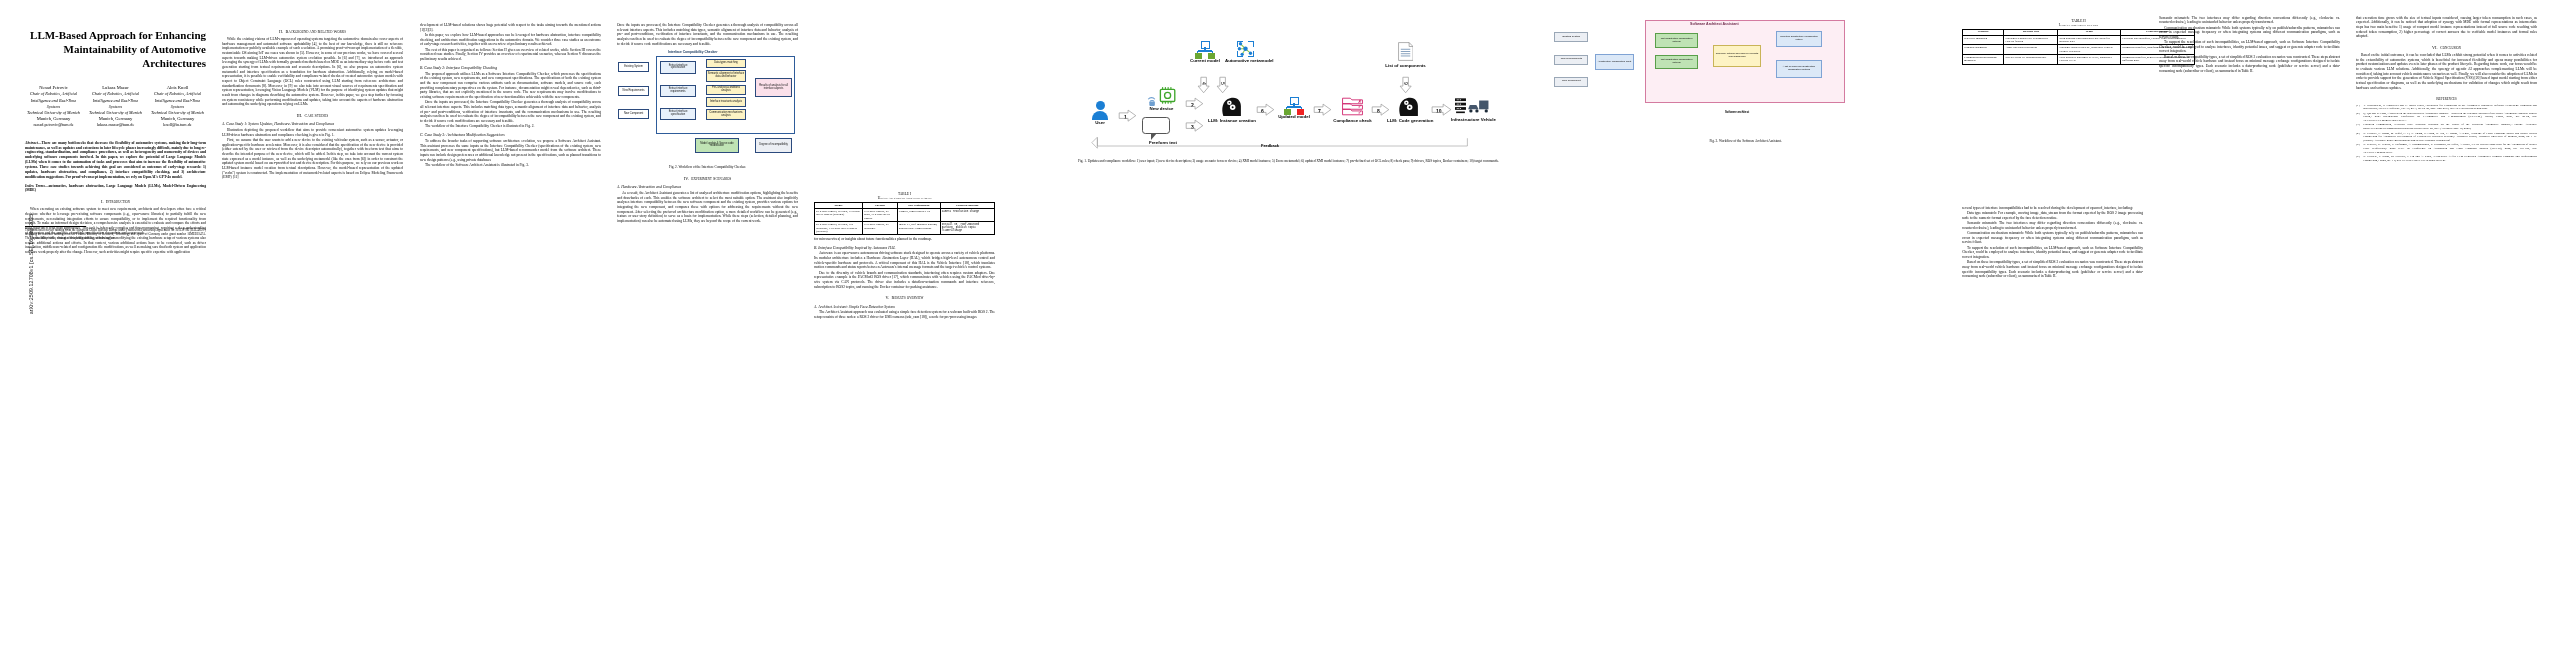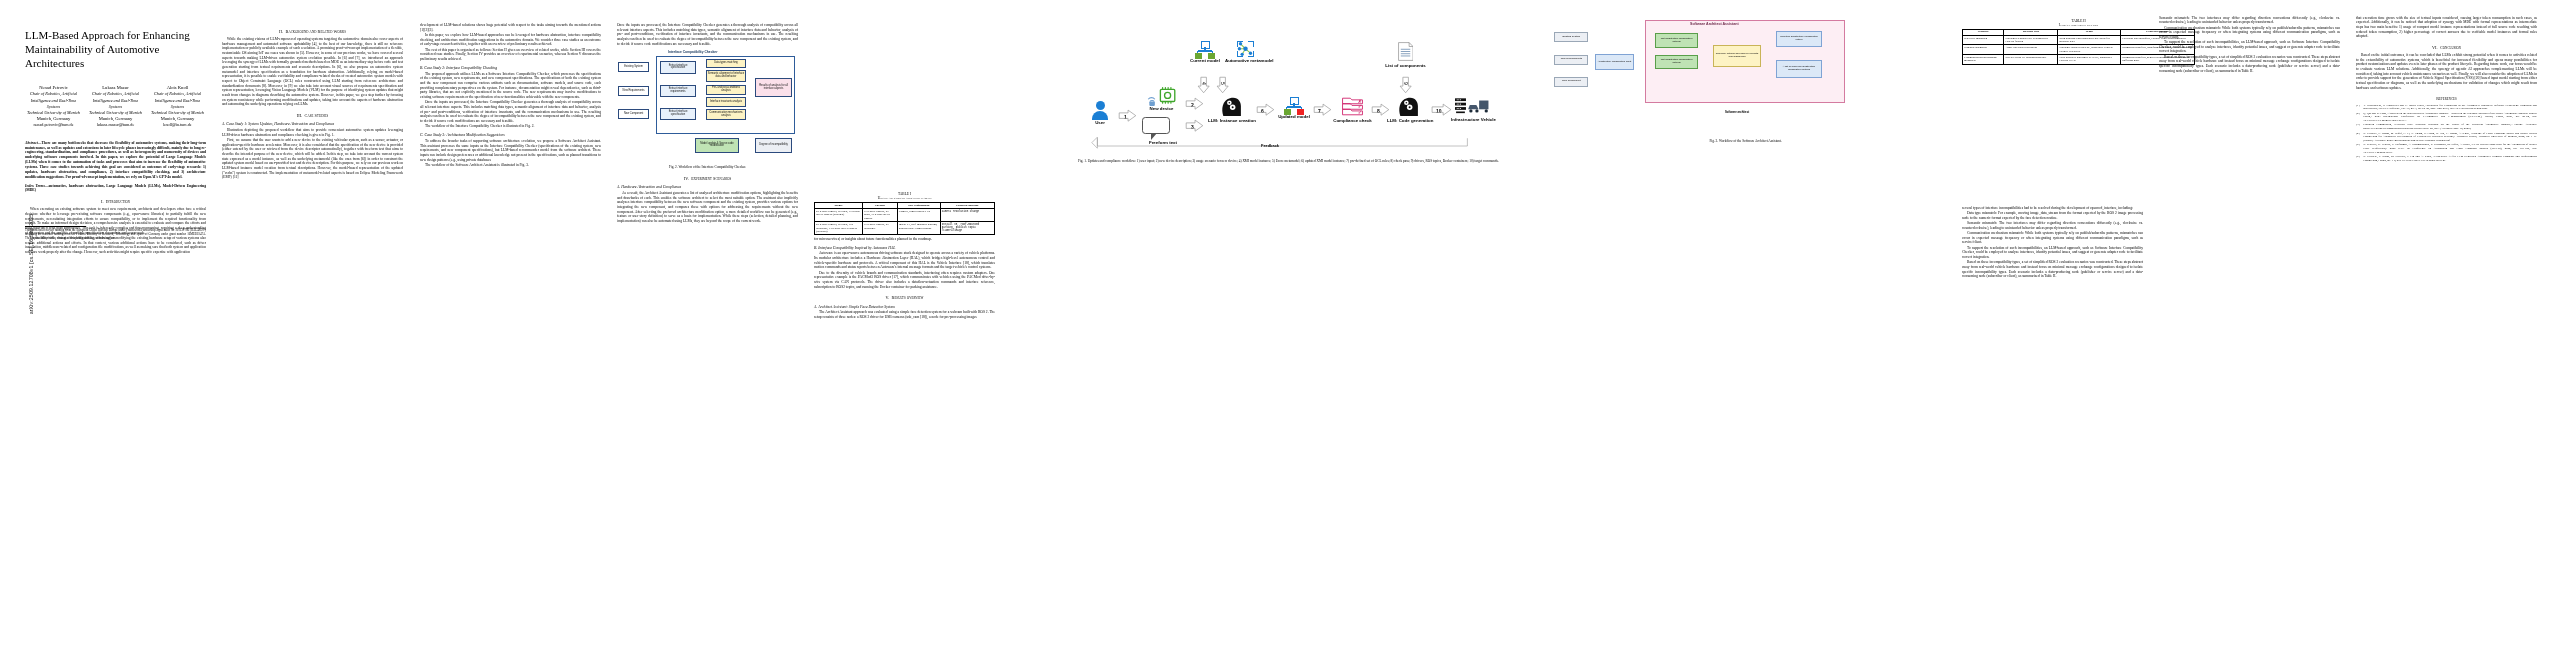--- a/index.html
+++ b/index.html
@@ -20,21 +20,21 @@
   }
 
   
   .col{position:absolute;top:0;width:181px;}
   .c1{left:25px;}  .c2{left:222px;}
   .c3{left:420px;} .c4{left:617px;}
   .c5{left:814px;}
 
   
   .ttl{
-    font-size:11px;line-height:1.25;text-align:left;font-weight:400;
+    font-size:11px;line-height:1.25;text-align:right;font-weight:700;
     margin:29px 0 0 0;
   }
   .authors{display:flex;justify-content:space-between;margin:14.5px 0 0 0;}
   .author{width:31.5%;text-align:center;}
   .aname{font-size:4.6px;line-height:1.45;}
   .aff{font-size:4.2px;font-style:italic;line-height:1.45;}
   .amail{font-size:4.2px;line-height:1.45;}
 
   .abs{
     font-size:3.7px;line-height:1.32;text-align:justify;font-weight:bold;

